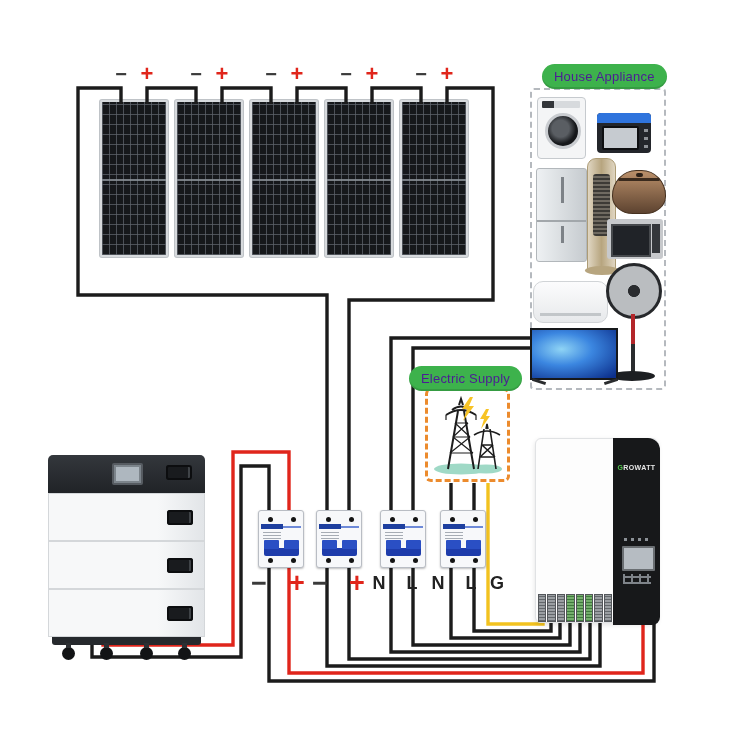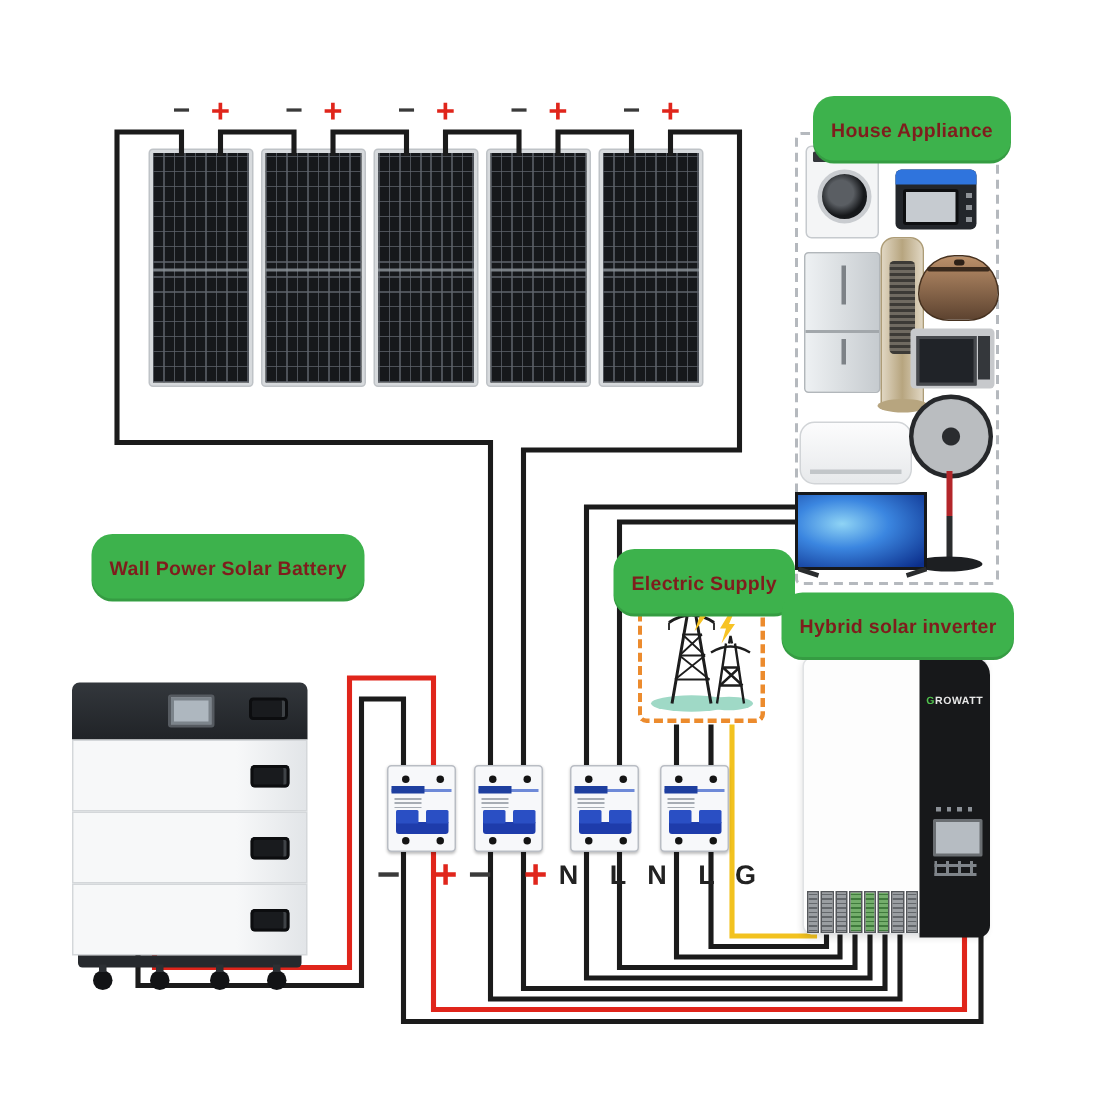--- a/index.html
+++ b/index.html
@@ -10,23 +10,23 @@
   html,body{margin:0;padding:0;background:#fff;}
   #canvas{position:relative;width:730px;height:730px;background:#fff;overflow:hidden;
     font-family:"Liberation Sans","DejaVu Sans",sans-serif;}
   
   #wires{position:absolute;left:0;top:0;z-index:5;pointer-events:none;}
   .w{fill:none;stroke-width:3.4px;stroke-linecap:butt;stroke-linejoin:miter;}
   .wb{stroke:var(--wire-black,#1b1b1b);}
   .wr{stroke:var(--wire-red,#e0251b);}
   .wy{stroke:var(--wire-yellow,#f2c21f);}
   
-  .badge{position:absolute;z-index:10;background:var(--badge-green,#3db24c);color:#7f1d1d;
-    font-weight:700;font-size:13px;letter-spacing:.2px;border-radius:14px;
-    padding:15px 12px;white-space:nowrap;box-shadow:inset 0 -2px 0 rgba(0,0,0,.12);}
+  .badge{position:absolute;z-index:10;background:var(--badge-green,#3db24c);color:#4c1d95;
+    font-weight:400;font-size:13px;letter-spacing:.2px;border-radius:14px;
+    padding:5px 12px;white-space:nowrap;box-shadow:inset 0 -2px 0 rgba(0,0,0,.12);}
   
   .panel{position:absolute;top:100px;width:68px;height:157px;z-index:4;background:#d7dadd;
     border-radius:2px;padding:2px;box-sizing:border-box;box-shadow:0 0 0 1px #bfc3c7;}
   .cells{width:100%;height:100%;position:relative;background:
     repeating-linear-gradient(90deg,rgba(95,100,108,.75) 0 1px,transparent 1px 7px),
     repeating-linear-gradient(0deg,rgba(95,100,108,.75) 0 1px,transparent 1px 10px),#16181b;}
   .cells::after{content:"";position:absolute;left:0;right:0;top:50%;height:2px;background:#8a9096;opacity:.85;}
   .pt{position:absolute;top:62px;width:22px;height:24px;z-index:6;display:flex;align-items:center;
     justify-content:center;font-size:20px;font-weight:900;color:var(--minus-black,#3a3a3a);}
   .pt.plus{color:var(--wire-red,#e0251b);font-size:22px;}
@@ -176,23 +176,21 @@
   <span class="pt" style="left:185px">−</span>
   <span class="pt plus" style="left:211px">+</span>
   <span class="pt" style="left:260px">−</span>
   <span class="pt plus" style="left:286px">+</span>
   <span class="pt" style="left:335px">−</span>
   <span class="pt plus" style="left:361px">+</span>
   <span class="pt" style="left:410px">−</span>
   <span class="pt plus" style="left:436px">+</span>
 
   <div class="badge" style="left:542px;top:64px">House Appliance</div>
-  <div class="badge" style="left:61px;top:356px">Wall Power Solar Battery</div>
   <div class="badge" style="left:409px;top:366px">Electric Supply</div>
-  <div class="badge" style="left:521px;top:395px">Hybrid solar inverter</div>
 
   <div id="battery">
     <div class="bat-top">
       <div class="bat-screen"></div>
       <div class="bh" style="top:10px"></div>
     </div>
     <div class="bat-module" style="top:38px">
         <div class="bh"></div>
       </div>
     <div class="bat-module" style="top:86px">

